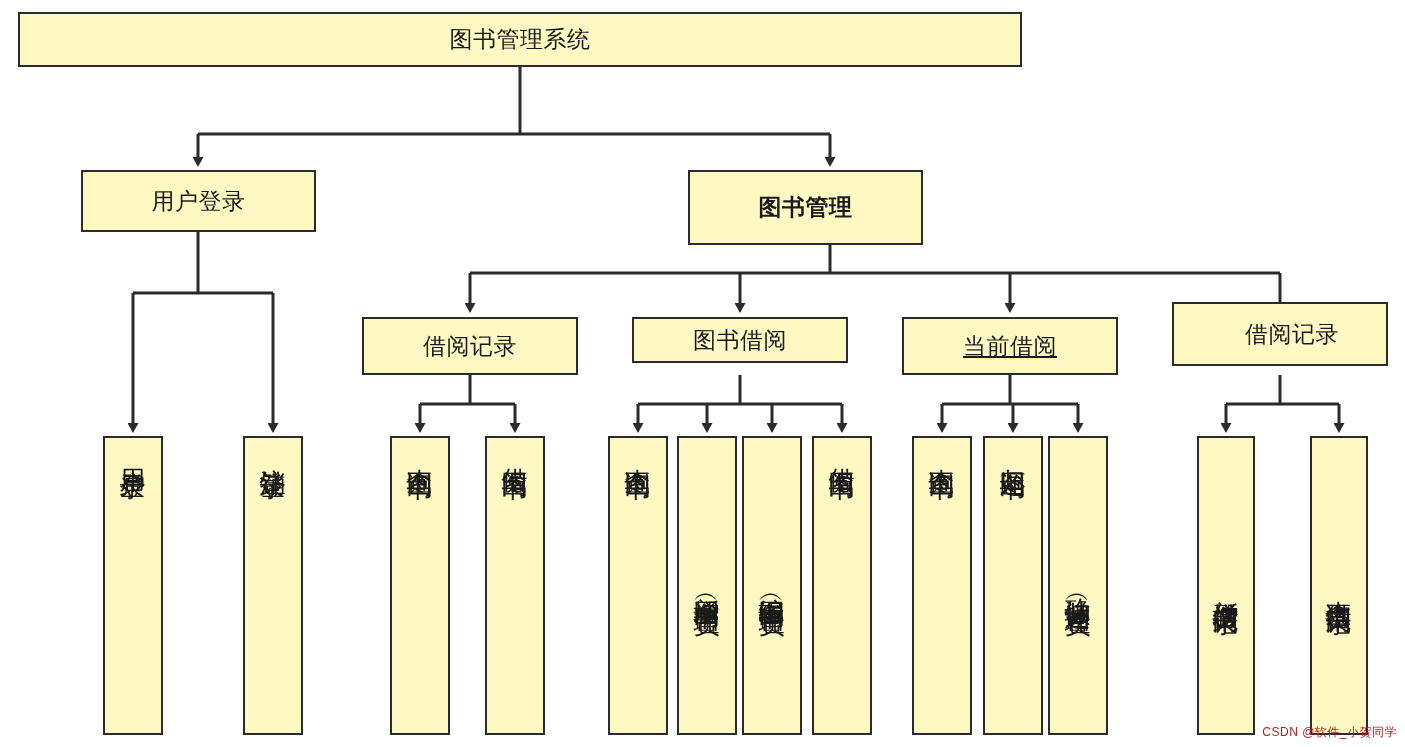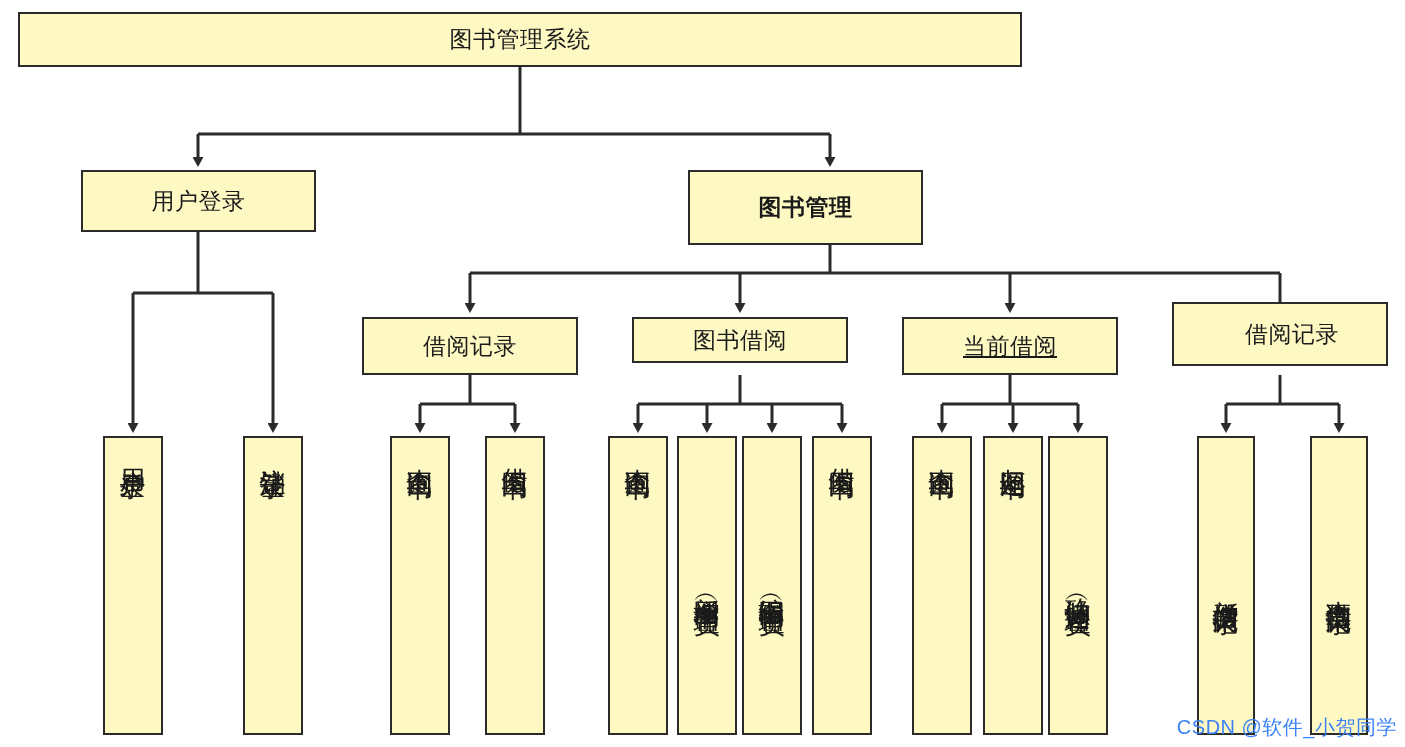--- a/index.html
+++ b/index.html
@@ -55,22 +55,22 @@
     line-height: 1;
   }
   .vert.tall-text {
     align-items: center;
     padding-top: 0;
   }
   #watermark {
     position: absolute;
     right: 8px;
     bottom: 6px;
-    font-size: 20px;
-    color: #3b82f6;
+    font-size: 12px;
+    color: #b91c1c;
     white-space: nowrap;
     letter-spacing: 0.5px;
   }
 </style>
 </head>
 <body>
 
 <div id="canvas">
 
   <svg id="edges" viewBox="0 0 1405 747" xmlns="http://www.w3.org/2000/svg">

